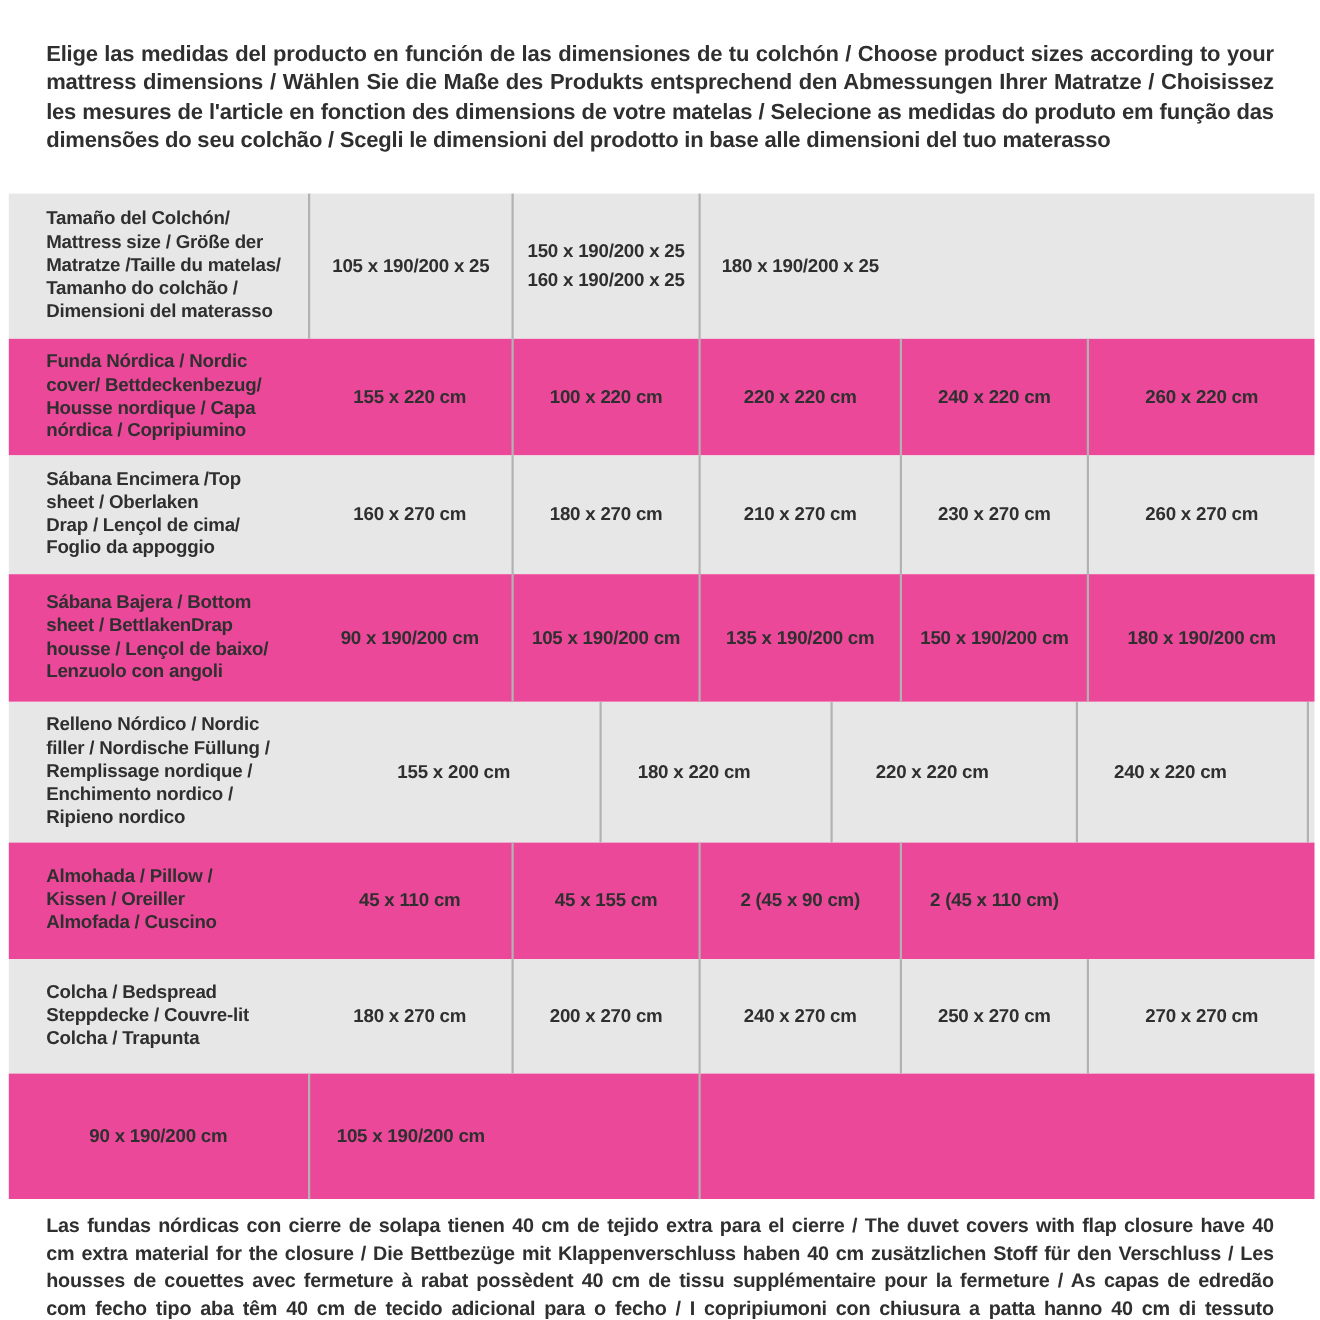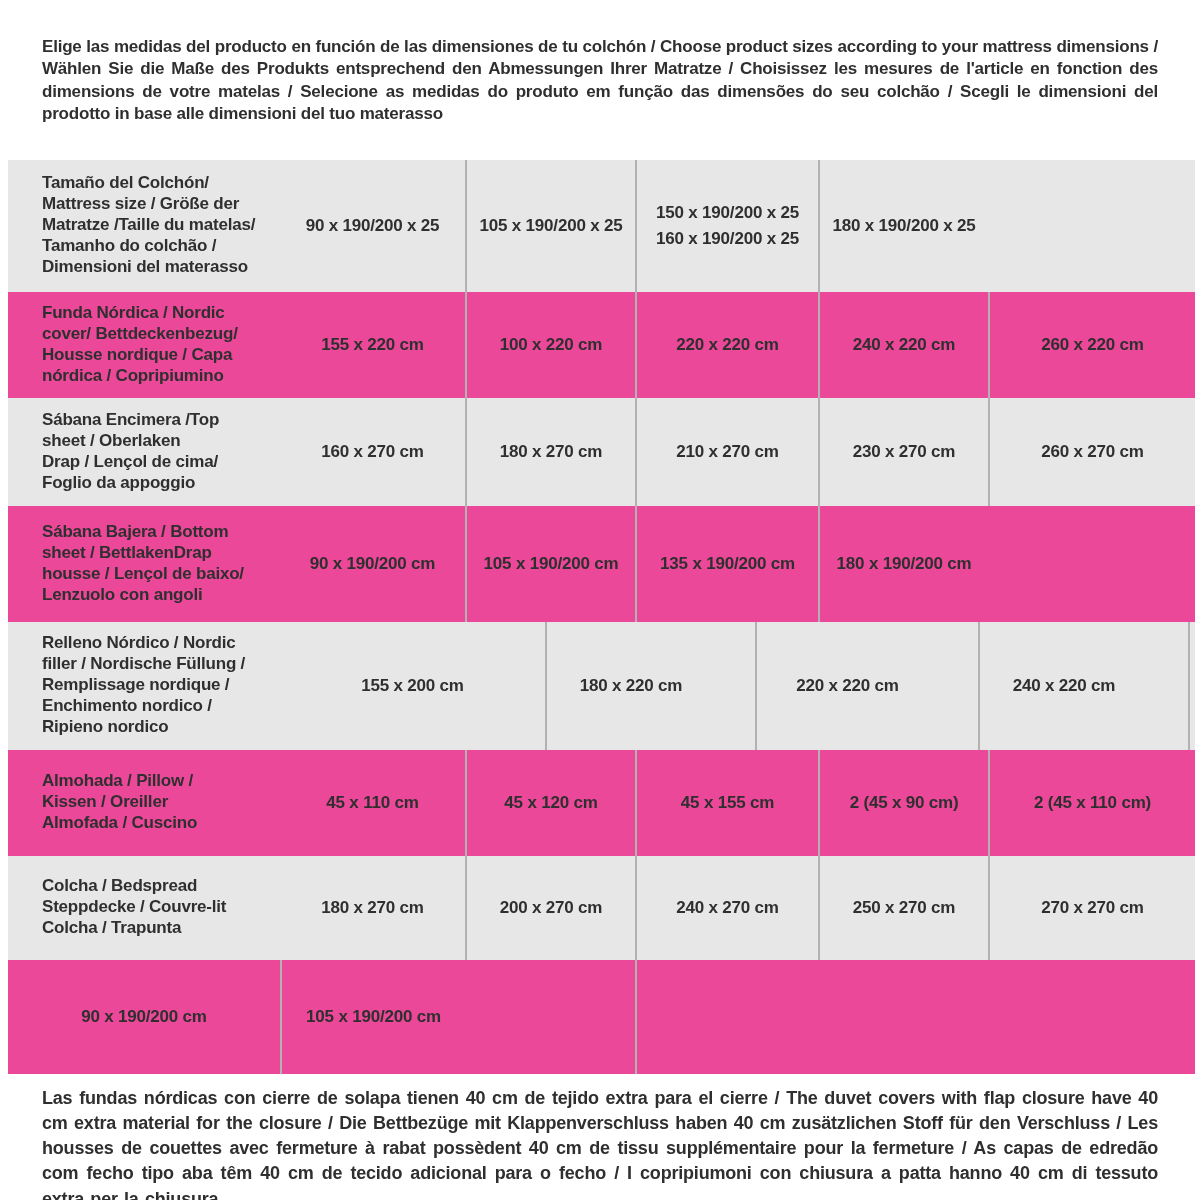--- a/index.html
+++ b/index.html
@@ -12,21 +12,21 @@
     -webkit-font-smoothing: antialiased;
   }
   .page {
     width: 1200px;
     height: 1200px;
     overflow: hidden;
     background: #ffffff;
   }
   .intro {
     margin: 36px 42px 0 42px;
-    font-size: 17px;
+    font-size: 20px;
     font-weight: bold;
     line-height: 1.32;
     letter-spacing: -0.2px;
     text-align: justify;
   }
   .size-table {
     margin: 34px 5px 0 8px;
     width: 1187px;
   }
   .row {
@@ -84,21 +84,20 @@
   <p class="intro">Elige las medidas del producto en función de las dimensiones de tu colchón / Choose product sizes according to your mattress dimensions / Wählen Sie die Maße des Produkts entsprechend den Abmessungen Ihrer Matratze / Choisissez les mesures de l'article en fonction des dimensions de votre matelas / Selecione as medidas do produto em função das dimensões do seu colchão / Scegli le dimensioni del prodotto in base alle dimensioni del tuo materasso</p>
 
   <div class="size-table">
 
     <div class="row shaded r1">
       <div class="label-cell">Tamaño del Colchón/
 Mattress size / Größe der
 Matratze /Taille du matelas/
 Tamanho do colchão /
 Dimensioni del materasso</div>
-      <div class="value-cell">90 x 190/200 x 25</div>
       <div class="value-cell divided">105 x 190/200 x 25</div>
       <div class="value-cell divided">150 x 190/200 x 25
 160 x 190/200 x 25</div>
       <div class="value-cell divided">180 x 190/200 x 25</div>
     </div>
 
     <div class="row plain r2">
       <div class="label-cell">Funda Nórdica /  Nordic
 cover/ Bettdeckenbezug/
 Housse nordique  / Capa
@@ -123,20 +122,21 @@
     </div>
 
     <div class="row plain r4">
       <div class="label-cell">Sábana Bajera / Bottom
 sheet / BettlakenDrap
 housse / Lençol de baixo/
 Lenzuolo con angoli</div>
       <div class="value-cell">90 x 190/200 cm</div>
       <div class="value-cell divided">105 x 190/200 cm</div>
       <div class="value-cell divided">135 x 190/200 cm</div>
+      <div class="value-cell divided">150 x 190/200 cm</div>
       <div class="value-cell divided">180 x 190/200 cm</div>
     </div>
 
     <div class="row shaded r5">
       <div class="label-cell">Relleno Nórdico / Nordic
 filler / Nordische Füllung /
 Remplissage nordique /
 Enchimento nordico /
 Ripieno nordico</div>
       <div class="value-cell">155 x 200 cm</div>
@@ -144,21 +144,20 @@
       <div class="value-cell divided">220 x 220 cm</div>
       <div class="value-cell divided">240 x 220 cm</div>
       <div class="value-cell divided">260 x 220 cm</div>
     </div>
 
     <div class="row plain r6">
       <div class="label-cell">Almohada  / Pillow /
 Kissen / Oreiller
 Almofada / Cuscino</div>
       <div class="value-cell">45 x 110 cm</div>
-      <div class="value-cell divided">45 x 120 cm</div>
       <div class="value-cell divided">45 x 155 cm</div>
       <div class="value-cell divided">2 (45 x 90 cm)</div>
       <div class="value-cell divided">2 (45 x 110 cm)</div>
     </div>
 
     <div class="row shaded r7">
       <div class="label-cell">Colcha / Bedspread
 Steppdecke / Couvre-lit
 Colcha / Trapunta</div>
       <div class="value-cell">180 x 270 cm</div>

